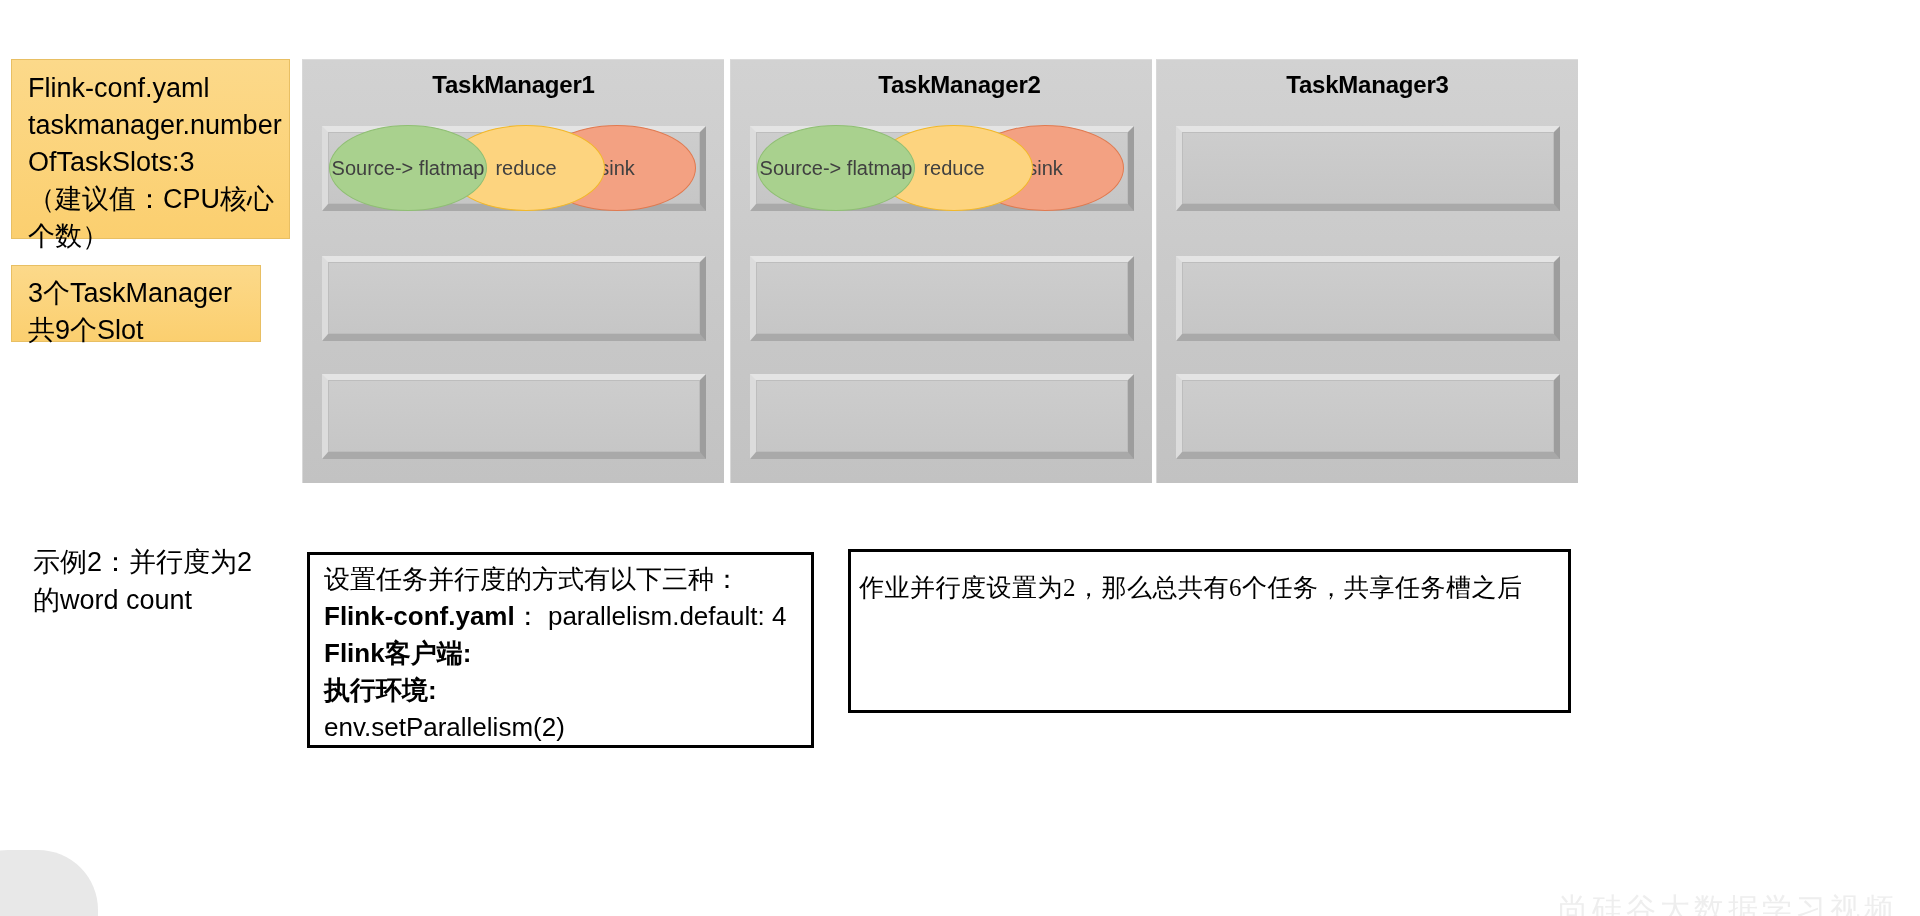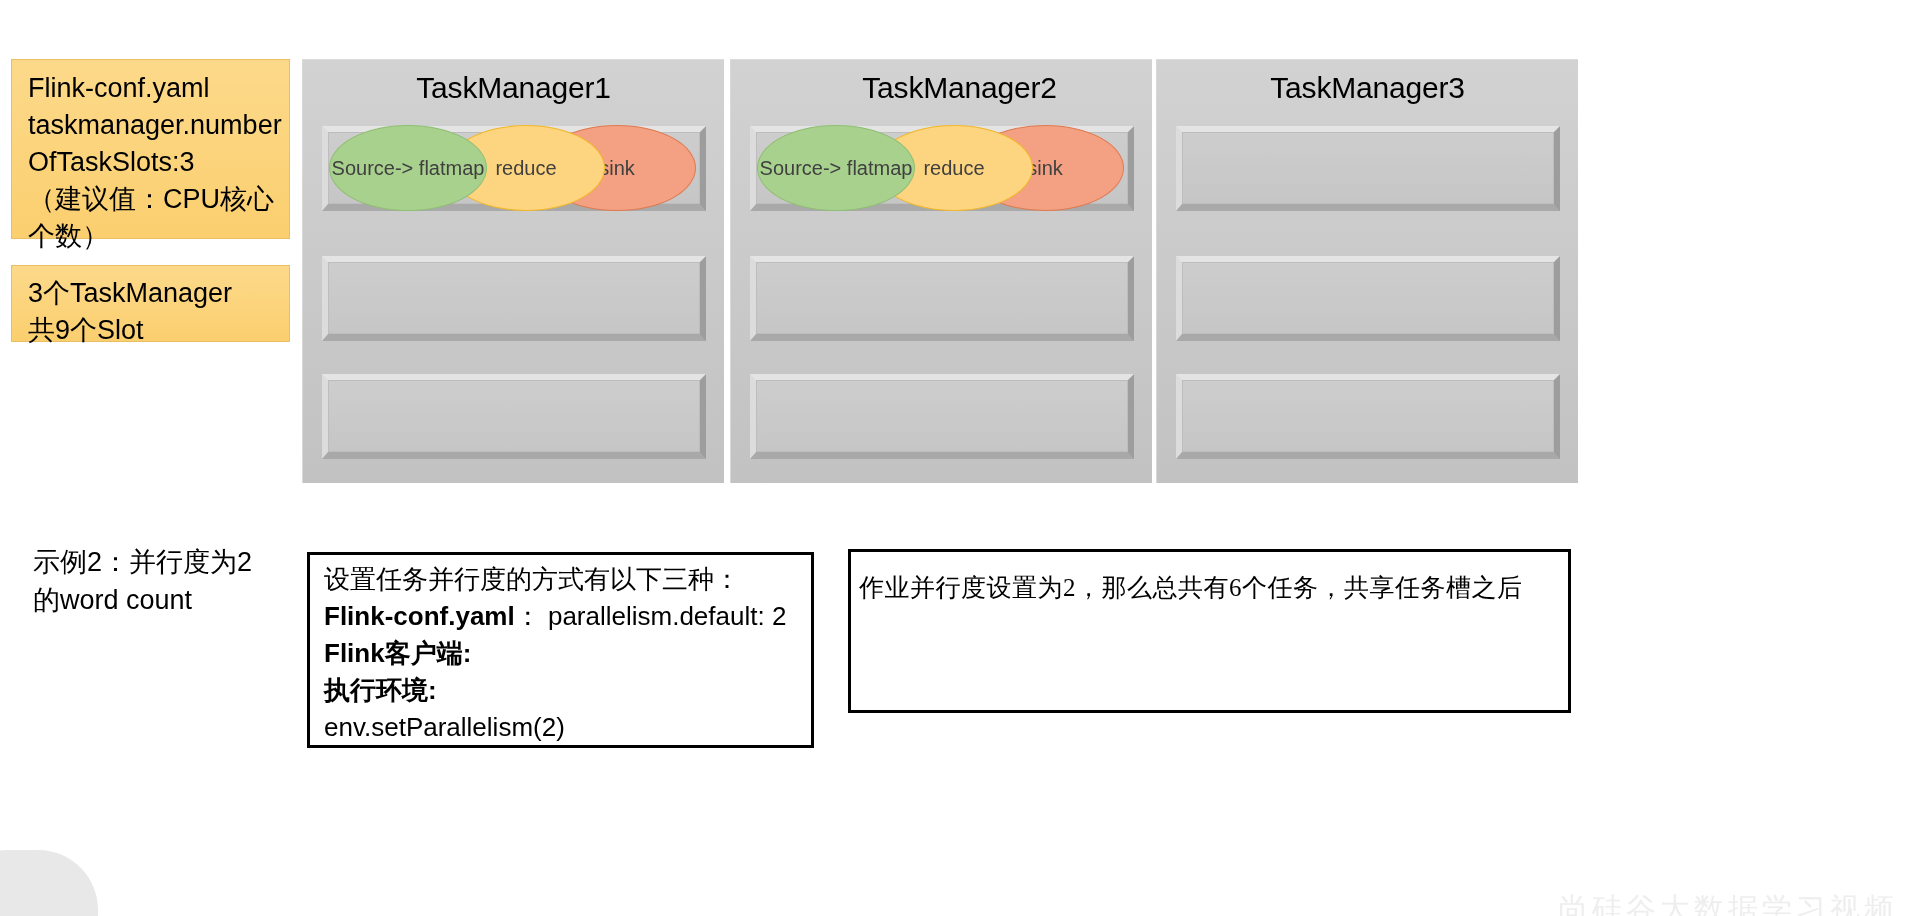--- a/index.html
+++ b/index.html
@@ -51,21 +51,21 @@
   }
   #note-config {
     left: 11px;
     top: 59px;
     width: 279px;
     height: 180px;
   }
   #note-slots {
     left: 11px;
     top: 265px;
-    width: 279px;
+    width: 250px;
     height: 77px;
     padding-top: 9px;
   }
 
   
   .tm {
     position: absolute;
     top: 59px;
     width: 422px;
     height: 424px;
@@ -73,22 +73,22 @@
     box-sizing: border-box;
     border-top: 1px solid #dcdcdc;
     border-left: 1px solid #d8d8d8;
   }
   #tm-1 { left: 302px; }
   #tm-2 { left: 730px; padding-left: 36px; }
   #tm-3 { left: 1156px; }
 
   .tm-title {
     text-align: center;
-    font-size: 30px;
-    font-weight: normal;
+    font-size: 24px;
+    font-weight: bold;
     padding-top: 11px;
     letter-spacing: -0.2px;
     color: #000;
   }
 
   
   .slot {
     position: absolute;
     left: 19px;
     width: 384px;
@@ -268,21 +268,21 @@
   <div class="slot slot-3">
       <div class="slot-inner"></div>
     </div>
 </div>
 
 <div id="caption-example">示例2：并行度为2
 的word count</div>
 
 <div class="white-box" id="box-parallel">
   <div class="line">设置任务并行度的方式有以下三种：</div>
-  <div class="line bold"><span>Flink-conf.yaml</span><span class="normal">： parallelism.default: 2</span></div>
+  <div class="line bold"><span>Flink-conf.yaml</span><span class="normal">： parallelism.default: 4</span></div>
   <div class="line bold">Flink客户端:</div>
   <div class="line bold">执行环境:</div>
   <div class="line">env.setParallelism(2)</div>
 </div>
 
 <div class="white-box" id="box-note">
   <div class="nline">作业并行度设置为2，那么总共有6个任务，共享任务槽之后</div>
 </div>
 
 </body></html>

